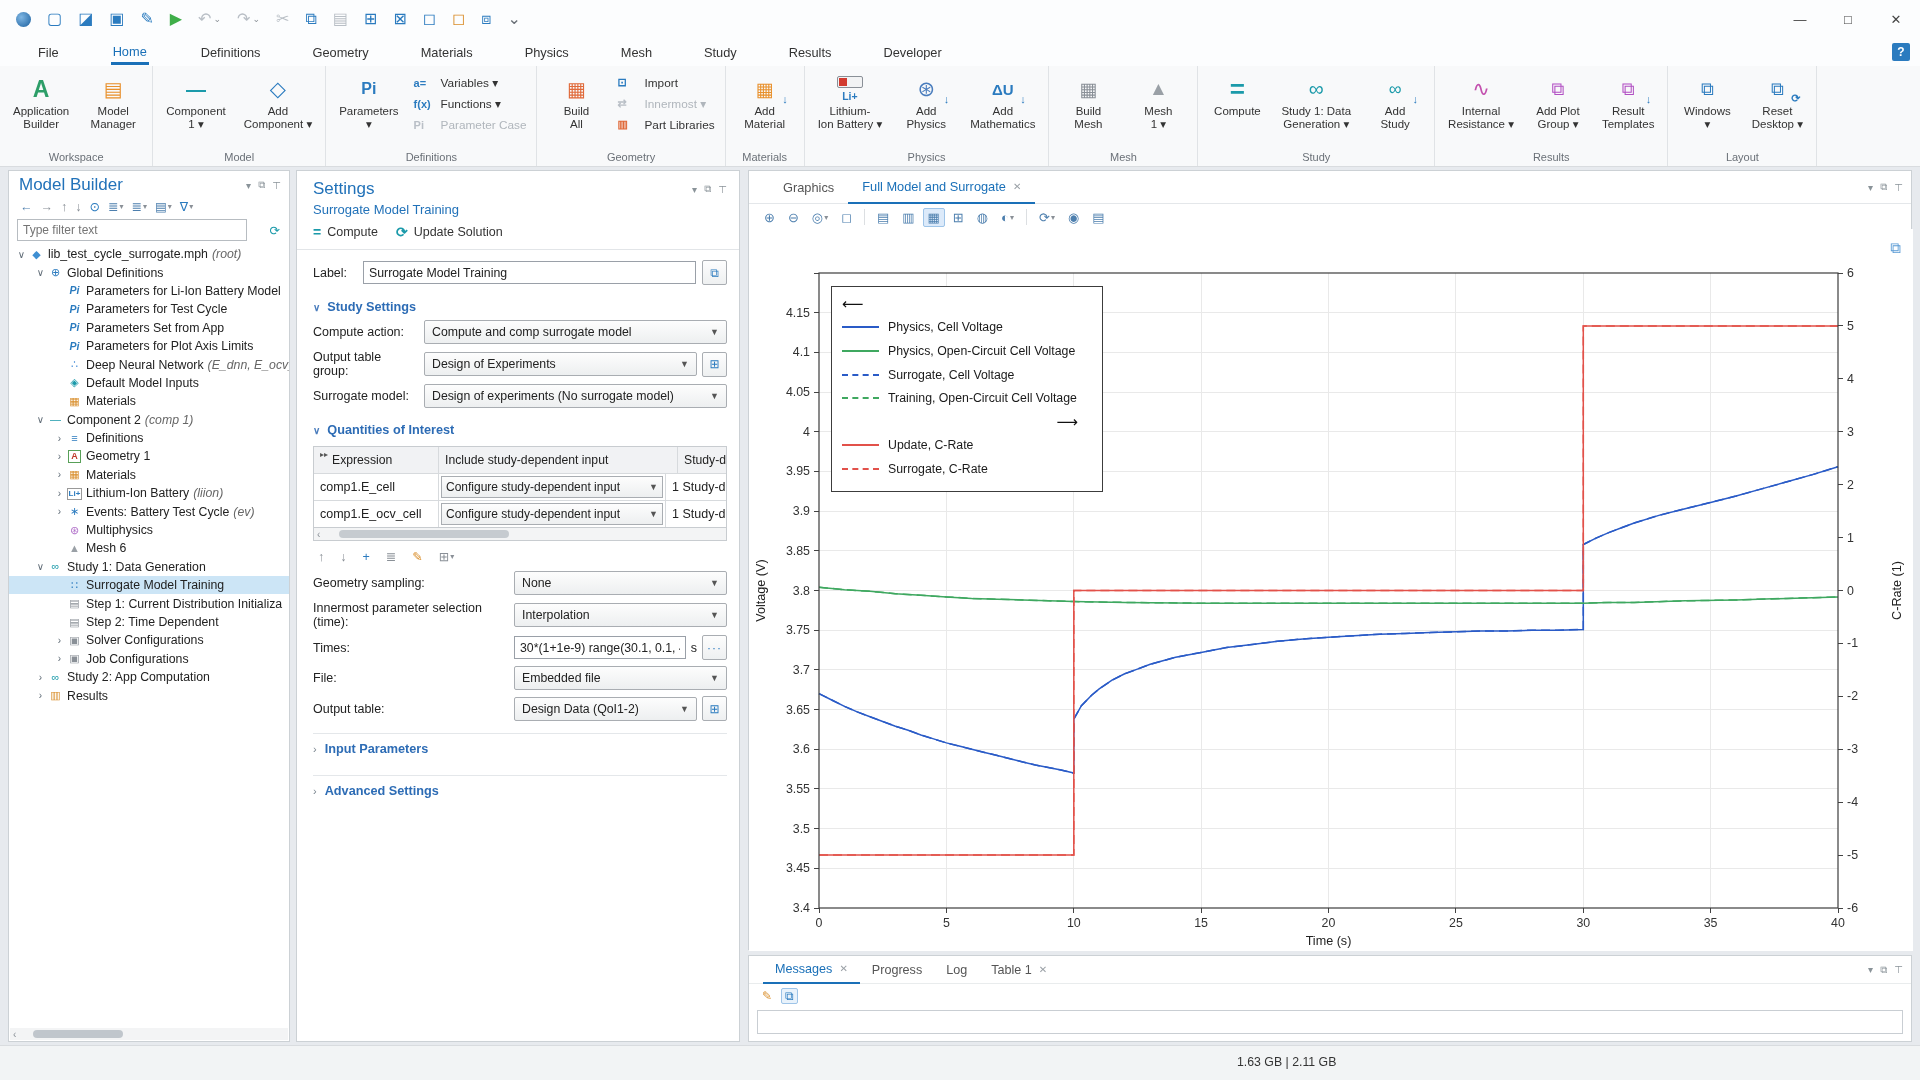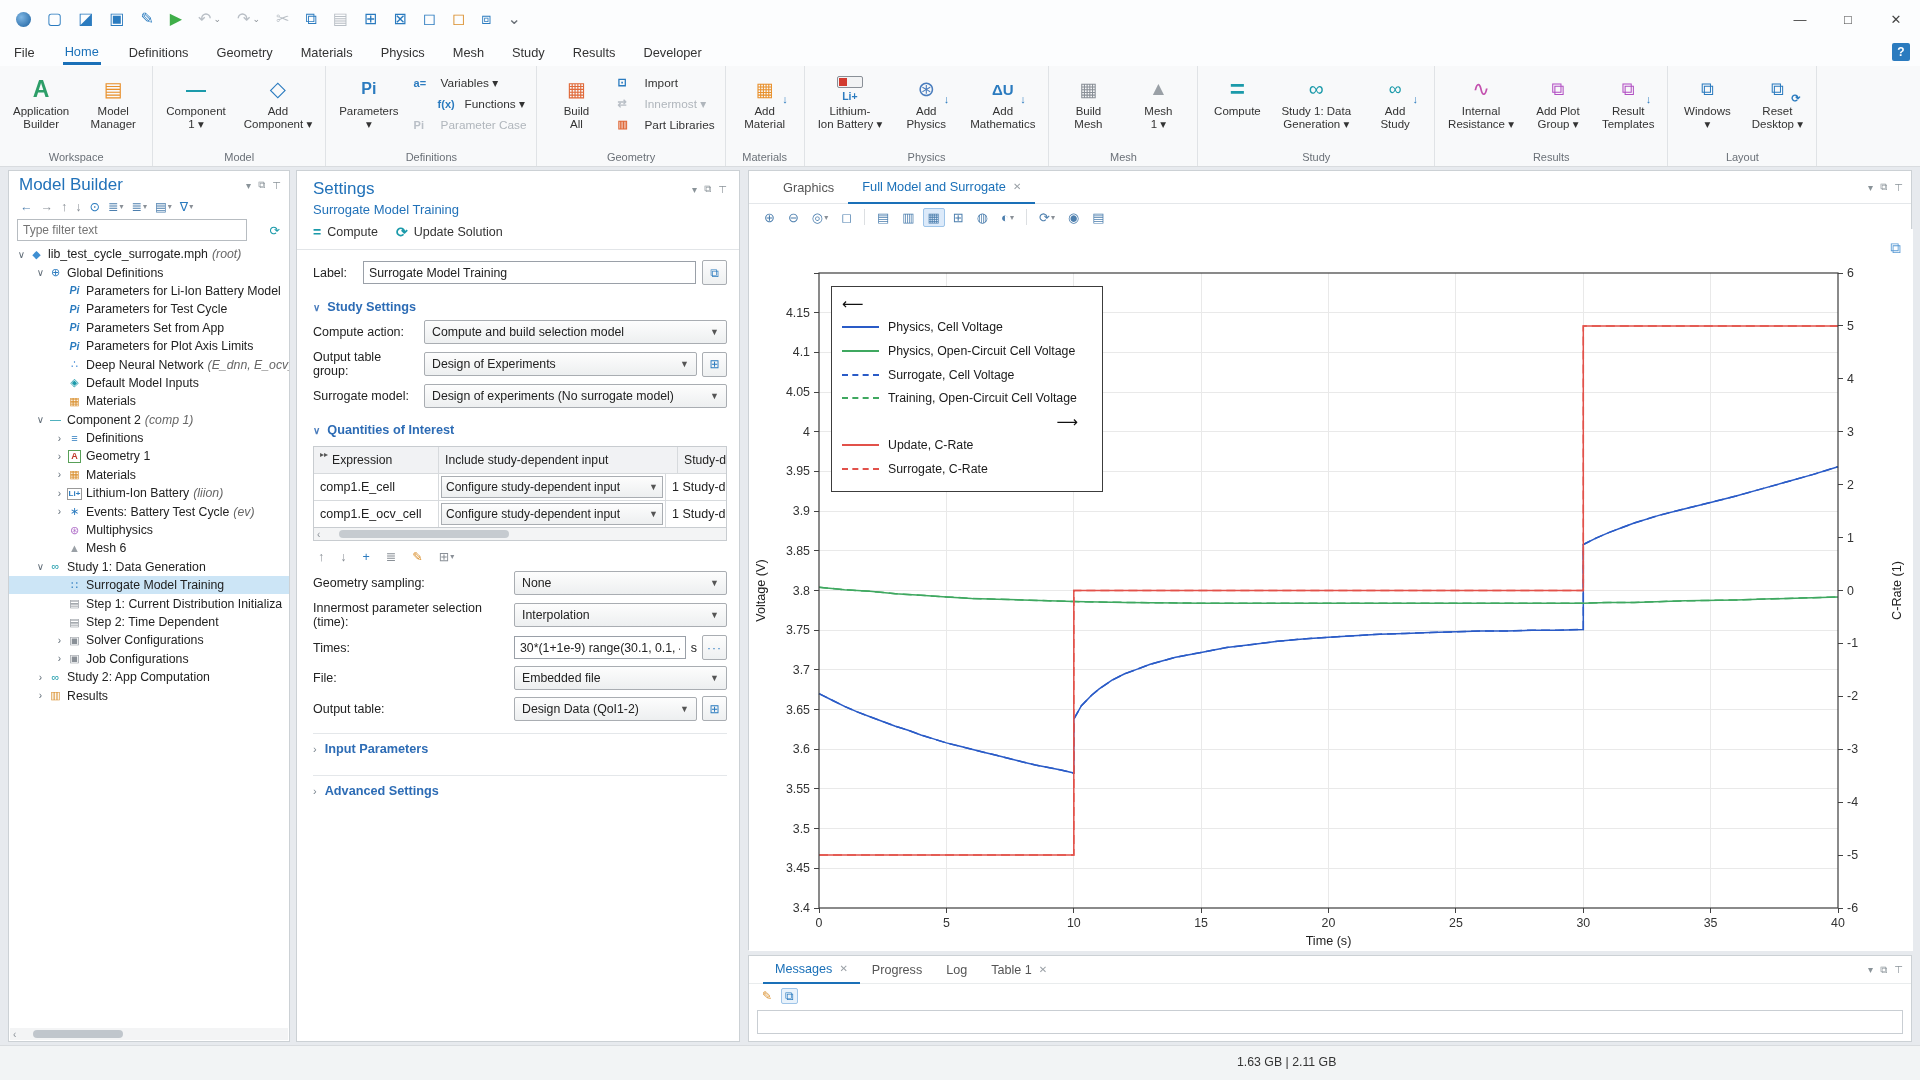--- a/index.html
+++ b/index.html
@@ -10,21 +10,21 @@
             border-bottom:1px solid #e4e7ea;display:flex;align-items:center;}
   #qat{display:flex;align-items:center;gap:4px;padding-left:10px;}
   .qat-btn{display:flex;align-items:center;height:26px;padding:0 6px;border-radius:3px;cursor:default;}
   .qat-ic{font-size:16px;line-height:1;}
   .qat-caret{font-size:9px;color:#8a9097;margin-left:2px;}
   .logo{width:15px;height:15px;border-radius:50%;background:radial-gradient(circle at 35% 35%,#7fb6e3,#1a5f9e);display:inline-block;}
   .win-title{position:absolute;left:0;right:0;text-align:center;font-size:12.5px;color:#333;pointer-events:none;}
   .win-controls{margin-left:auto;display:flex;height:38px;}
   .win-btn{width:48px;display:flex;align-items:center;justify-content:center;font-size:13px;color:#444;}
   #menubar{position:absolute;left:0;top:38px;width:1920px;height:28px;background:#fcfdfe;display:flex;align-items:center;}
-  .menu-item{padding:0 14px;height:28px;display:flex;align-items:center;color:#333;font-size:12.8px;}
+  .menu-item{padding:0 14px;height:28px;display:flex;align-items:center;color:#333;font-size:12.8px;margin-left:24px;}
   .menu-item.active span{color:#1a70b8;border-bottom:3px solid #1a70b8;padding:4px 2px 3px;}
   .help-btn{margin-left:auto;margin-right:10px;width:18px;height:18px;background:#2b7bbf;color:#fff;
             display:flex;align-items:center;justify-content:center;font-weight:bold;border-radius:2px;font-size:12px;}
   #ribbon{position:absolute;left:0;top:66px;width:1920px;height:100px;background:#f8f9fa;
           border-bottom:1px solid #d9dcdf;display:flex;}
   .rgroup{display:flex;flex-direction:column;border-right:1px solid #e0e3e6;padding:4px 6px 0;}
   .rgroup-content{display:flex;align-items:flex-start;gap:4px;flex:1;}
   .rgroup-label{text-align:center;font-size:11px;color:#6a7077;padding:2px 0 3px;}
   .rbtn{display:flex;flex-direction:column;align-items:center;padding:3px 7px;border-radius:3px;min-width:52px;}
   .rbtn-ic{height:32px;display:flex;align-items:center;justify-content:center;position:relative;min-width:30px;}
@@ -262,21 +262,21 @@
         <div class="rbtn">
           <span class="rbtn-ic" style="color: rgb(43, 123, 191); font-size: 16px; font-weight: bold;">Pi</span>
           <span class="rbtn-lab">Parameters<br>▾</span>
         </div>
         <div class="rstack">
           <div class="rsmall">
             <span class="rsmall-ic" style="color: rgb(43, 123, 191);">a=</span>
             <span class="rsmall-txt">Variables ▾</span>
           </div>
           <div class="rsmall">
-            <span class="rsmall-ic" style="color: rgb(43, 123, 191); margin-left: 24px;">f(x)</span>
+            <span class="rsmall-ic" style="color: rgb(43, 123, 191);">f(x)</span>
             <span class="rsmall-txt">Functions ▾</span>
           </div>
           <div class="rsmall disabled">
             <span class="rsmall-ic" style="color: rgb(185, 191, 198);">Pi</span>
             <span class="rsmall-txt">Parameter Case</span>
           </div>
         </div>
       </div>
       <div class="rgroup-label">Definitions</div>
     </div>
@@ -582,21 +582,21 @@
     <span class="sq-btn">⧉</span>
   </div>
   <div class="sec-h">
     <span class="sec-chev">∨</span>
     <span>Study Settings</span>
   </div>
   <div id="study-rows">
       <div class="form-row">
         <span class="flabel">Compute action:</span>
         <div class="dd">
-          <span>Compute and build selection model</span>
+          <span>Compute and comp surrogate model</span>
           <span class="dd-arrow">▼</span>
         </div>
       </div>
       <div class="form-row">
         <span class="flabel">Output table group:</span>
         <div class="dd">
           <span>Design of Experiments</span>
           <span class="dd-arrow">▼</span>
         </div>
         <span class="sq-btn">⊞</span>

